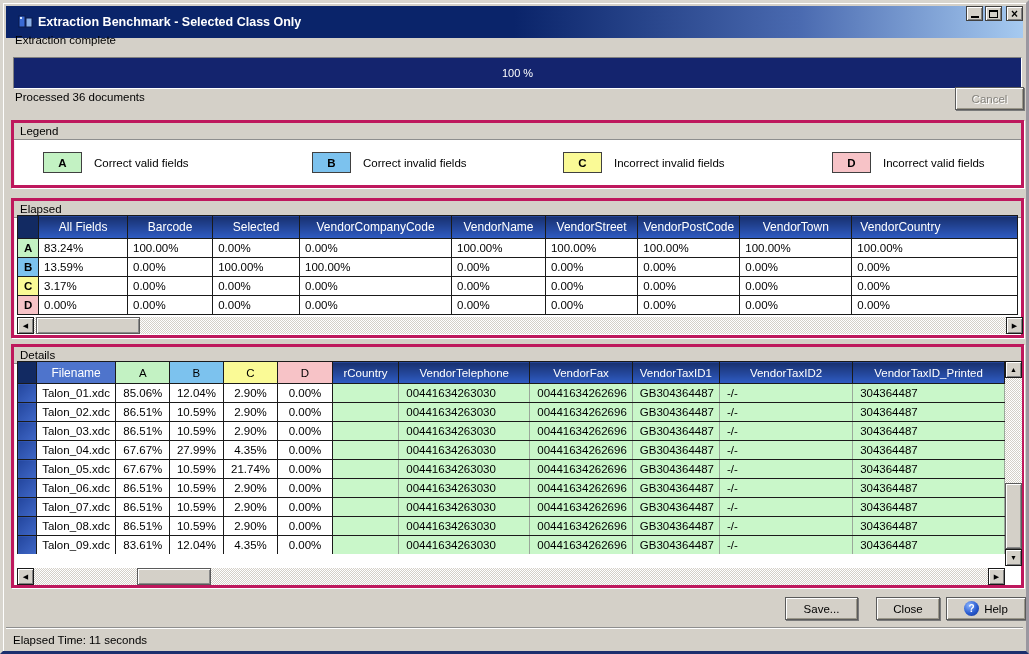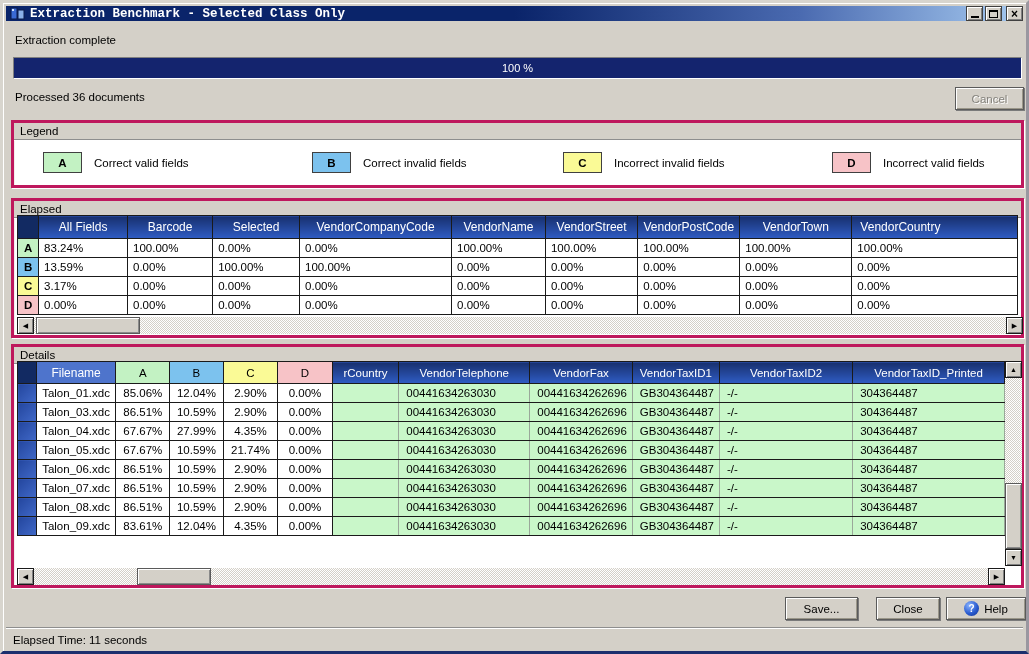--- a/index.html
+++ b/index.html
@@ -9,41 +9,41 @@
   .window {
     position:relative; width:1029px; height:654px; background:#d4d0c8;
     border-top:3px solid #d8d5ce; border-left:3px solid #d8d5ce;
     border-right:3px solid #9a97a0; border-bottom:3px solid #1c2f6e;
     box-shadow: inset 1px 1px 0 #ffffff;
     overflow:hidden;
   }
 
   
   .titlebar {
-    position:absolute; left:3px; top:3px; right:3px; height:15px;
+    position:absolute; left:3px; top:3px; right:3px; height:32px;
     background:linear-gradient(90deg,#0a246a 0%, #0a246a 50%, #4a6ab0 78%, #a6caf0 100%);
-    display:flex; align-items:center; padding:0 4px; color:#fff;font-family:Liberation Mono, monospace;
+    display:flex; align-items:center; padding:0 12px; color:#fff;
   }
   .titlebar .app-icon { width:16px; height:14px; margin-right:4px; flex:0 0 auto; }
   .titlebar .title { font-weight:bold; font-size:12.5px; white-space:nowrap; }
   .win-buttons { position:absolute; right:3px; top:3px; display:flex; gap:2px; }
   .win-btn {
     width:17px; height:15px; background:#d4d0c8; position:relative;
     border:1px solid #404040; box-shadow: inset 1px 1px 0 #ffffff, inset -1px -1px 0 #808080;
     display:flex; align-items:center; justify-content:center; cursor:default;
   }
   .win-btn.close { margin-left:2px; }
   .glyph-min { width:8px; height:2px; background:#000; margin-top:7px; }
   .glyph-max { width:9px; height:8px; border:1px solid #000; border-top:2px solid #000; }
   .glyph-close { font-size:12px; font-weight:bold; line-height:1; color:#000; }
 
   
   .status-text { position:absolute; left:12px; top:31px; }
   .progressbar {
-    position:absolute; left:10px; top:54px; width:1009px; height:22px;
+    position:absolute; left:10px; top:54px; width:1009px; height:32px;
     background:#14246e;
     border-top:1px solid #808080; border-left:1px solid #808080;
     border-bottom:1px solid #ffffff; border-right:1px solid #ffffff;
     display:flex; align-items:center; justify-content:center;
     color:#fff; font-size:11px;
   }
   .processed-text { position:absolute; left:12px; top:88px; }
 
   .btn {
     position:absolute; height:23px; background:#d4d0c8; text-align:center;
@@ -319,20 +319,34 @@
             <td class="center">0.00%</td>
             <td class="green" style="background: rgb(201, 247, 201);"></td>
             <td class="green" style="background: rgb(201, 247, 201);">00441634263030</td>
             <td class="green" style="background: rgb(201, 247, 201);">00441634262696</td>
             <td class="green" style="background: rgb(201, 247, 201);">GB304364487</td>
             <td class="green" style="background: rgb(201, 247, 201);">-/-</td>
             <td class="green" style="background: rgb(201, 247, 201);">304364487</td>
           </tr>
           <tr>
             <td class="selector-cell"></td>
+            <td class="center">Talon_02.xdc</td>
+            <td class="center">86.51%</td>
+            <td class="center">10.59%</td>
+            <td class="center">2.90%</td>
+            <td class="center">0.00%</td>
+            <td class="green" style="background: rgb(201, 247, 201);"></td>
+            <td class="green" style="background: rgb(201, 247, 201);">00441634263030</td>
+            <td class="green" style="background: rgb(201, 247, 201);">00441634262696</td>
+            <td class="green" style="background: rgb(201, 247, 201);">GB304364487</td>
+            <td class="green" style="background: rgb(201, 247, 201);">-/-</td>
+            <td class="green" style="background: rgb(201, 247, 201);">304364487</td>
+          </tr>
+          <tr>
+            <td class="selector-cell"></td>
             <td class="center">Talon_03.xdc</td>
             <td class="center">86.51%</td>
             <td class="center">10.59%</td>
             <td class="center">2.90%</td>
             <td class="center">0.00%</td>
             <td class="green" style="background: rgb(201, 247, 201);"></td>
             <td class="green" style="background: rgb(201, 247, 201);">00441634263030</td>
             <td class="green" style="background: rgb(201, 247, 201);">00441634262696</td>
             <td class="green" style="background: rgb(201, 247, 201);">GB304364487</td>
             <td class="green" style="background: rgb(201, 247, 201);">-/-</td>

